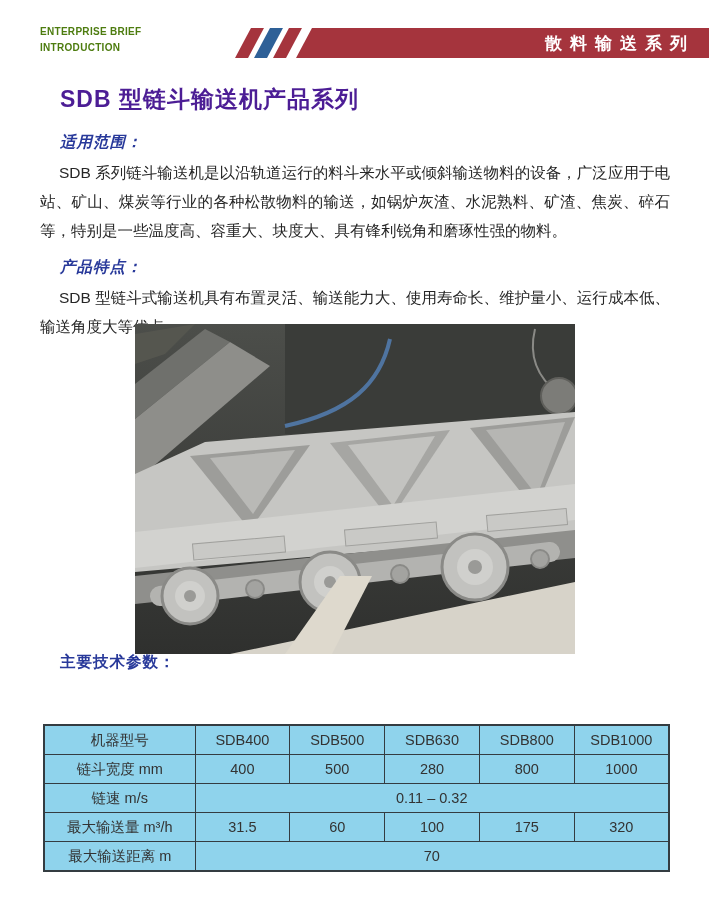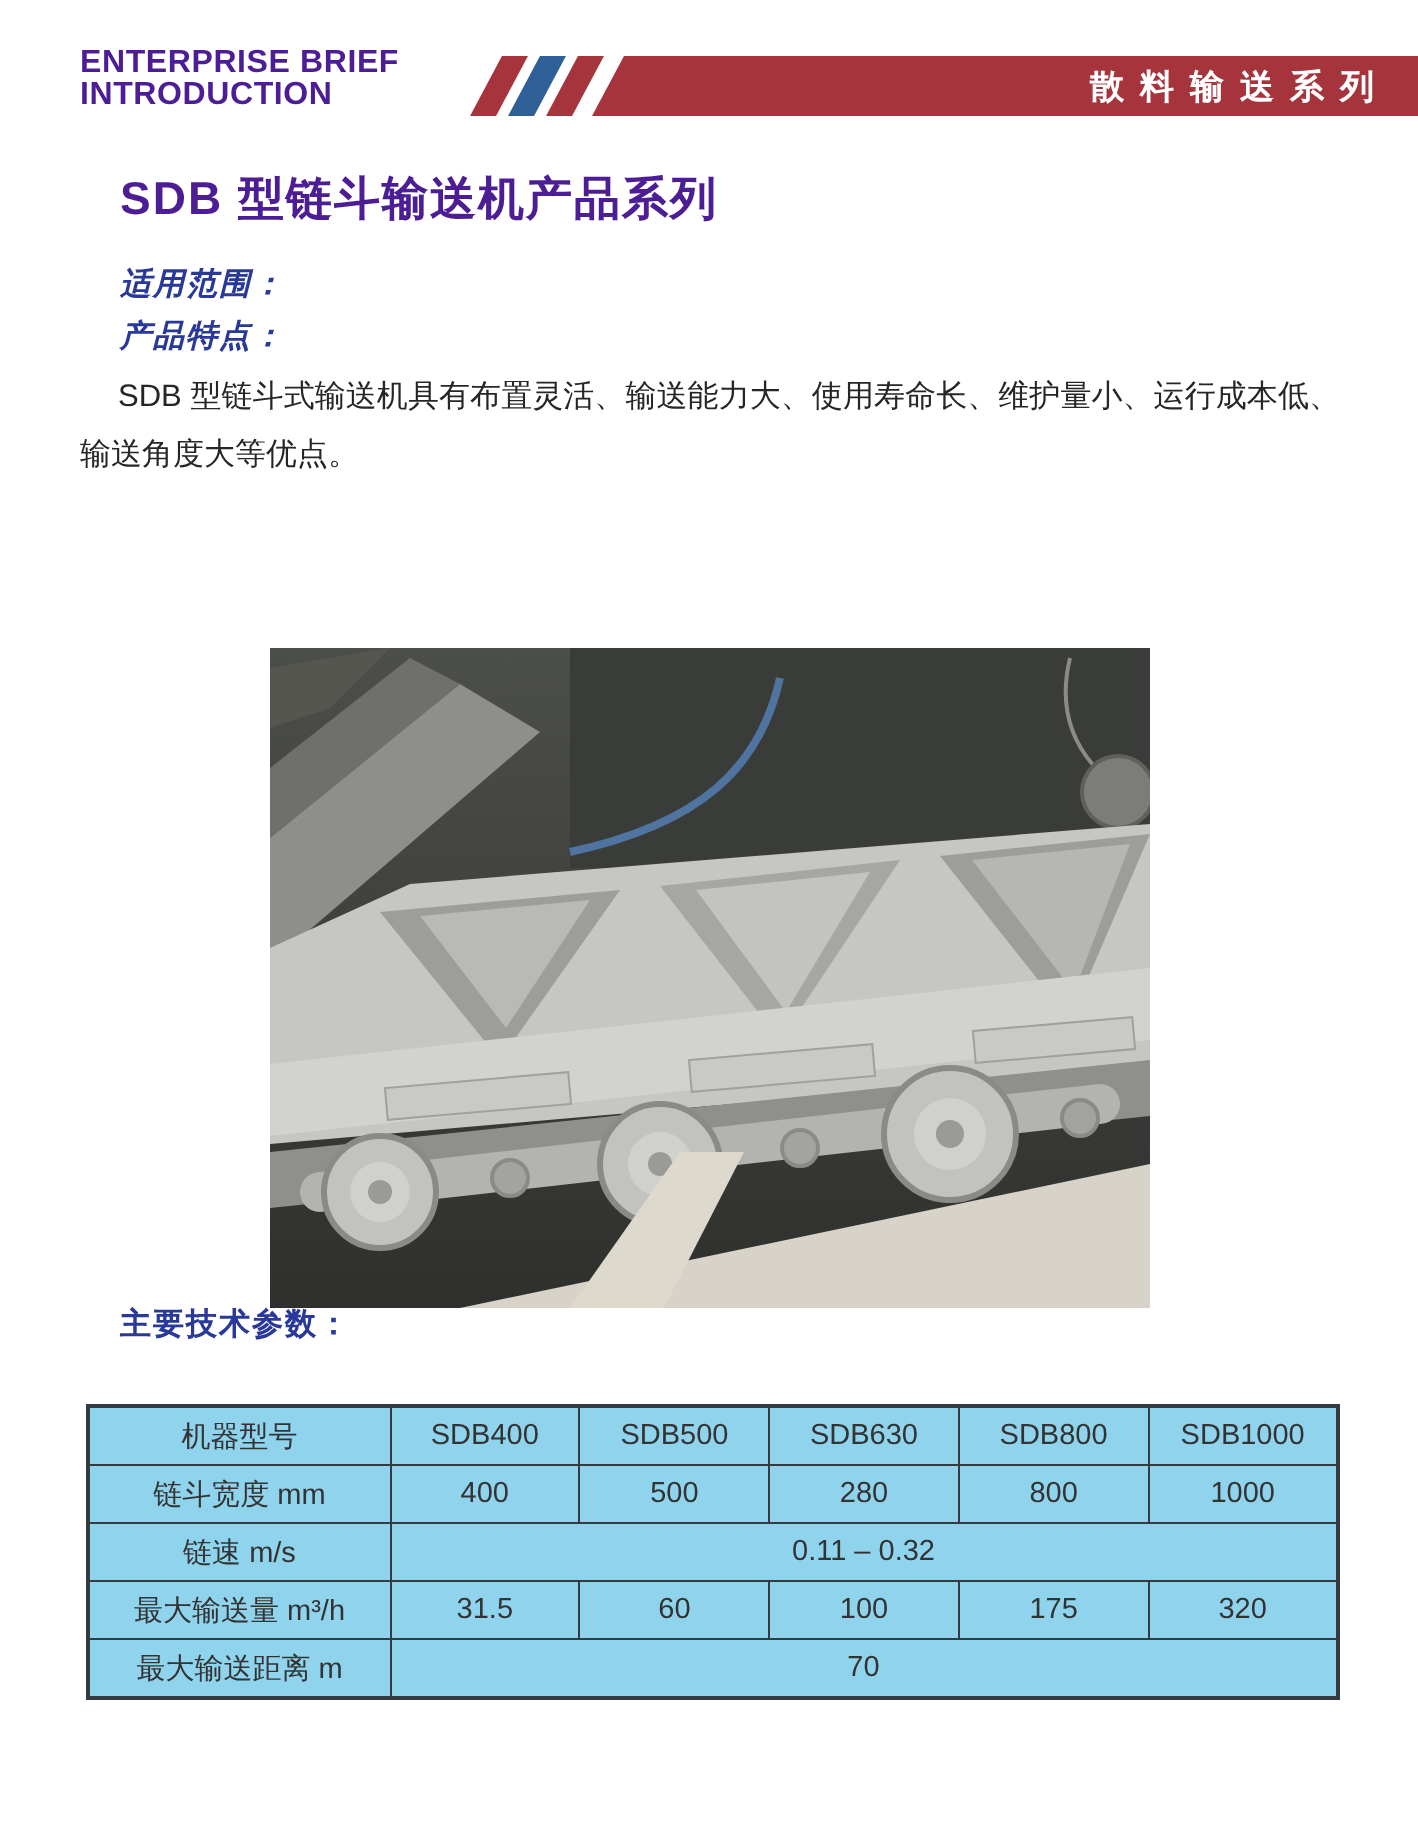--- a/index.html
+++ b/index.html
@@ -4,21 +4,21 @@
 <style>
   html,body{margin:0;padding:0;background:#e8e8e8;}
   .page{
     position:relative;width:709px;height:918px;margin:0 auto;
     background:#ffffff;overflow:hidden;
     font-family:"Liberation Sans","DejaVu Sans",sans-serif;
   }
   
   .brand{
     position:absolute;left:40px;top:24px;
-    color:#4c1d95;font-weight:700;font-size:16px;line-height:16px;letter-spacing:.3px;
+    color:#4d7c0f;font-weight:700;font-size:10px;line-height:16px;letter-spacing:.3px;
   }
   .stripes{position:absolute;left:243px;top:28px;height:30px;display:flex;}
   .stripe{display:block;width:13px;height:30px;margin-right:6px;transform:skewX(-28deg);}
   .stripe.red{background:#a5343d;}
   .stripe.blue{background:#2e6097;}
   .banner{
     position:absolute;left:296px;right:0;top:28px;height:30px;background:#a5343d;
     clip-path:polygon(16px 0,100% 0,100% 100%,0 100%);
     display:flex;align-items:center;justify-content:flex-end;
     color:#ffffff;font-size:17px;font-weight:700;letter-spacing:8px;padding-right:14px;text-align:right;
@@ -38,21 +38,21 @@
   }
   
   .photo{position:absolute;left:135px;top:324px;width:440px;height:330px;overflow:hidden;}
   .photo svg{display:block;}
   
   .params-heading{
     position:absolute;left:60px;top:652px;margin:0;
     color:#28399a;font-size:15.5px;font-weight:700;letter-spacing:1px;
   }
   table.specs{
-    position:absolute;left:43px;top:702px;width:627px;
+    position:absolute;left:43px;top:724px;width:627px;
     border-collapse:collapse;table-layout:fixed;border:2px solid #343c41;
   }
   table.specs col.c0{width:151px;}
   table.specs td{
     background:#8fd3ec;border:1.6px solid #343c41;height:28px;
     text-align:center;vertical-align:middle;
     color:#333333;font-size:14.5px;padding:0;
   }
 </style>
 </head>
@@ -70,20 +70,21 @@
     <span class="stripe red"></span>
   </div>
   <div class="banner">
     <span>散料输送系列</span>
   </div>
 
   <h1 class="title">SDB 型链斗输送机产品系列</h1>
 
   <div class="content">
     <h2 class="section-heading">适用范围：</h2>
+    <p class="body-text">SDB 系列链斗输送机是以沿轨道运行的料斗来水平或倾斜输送物料的设备，广泛应用于电站、矿山、煤炭等行业的各种松散物料的输送，如锅炉灰渣、水泥熟料、矿渣、焦炭、碎石等，特别是一些温度高、容重大、块度大、具有锋利锐角和磨琢性强的物料。</p>
     <h2 class="section-heading">产品特点：</h2>
     <p class="body-text">SDB 型链斗式输送机具有布置灵活、输送能力大、使用寿命长、维护量小、运行成本低、输送角度大等优点。</p>
   </div>
 
   <div class="photo">
     <svg width="440" height="330" viewBox="0 0 440 330" xmlns="http://www.w3.org/2000/svg">
       <defs>
         <linearGradient id="bgGrad" x1="0" y1="0" x2="0" y2="1">
           <stop offset="0" stop-color="#4c4e4a"></stop>
           <stop offset="1" stop-color="#2f302e"></stop>

